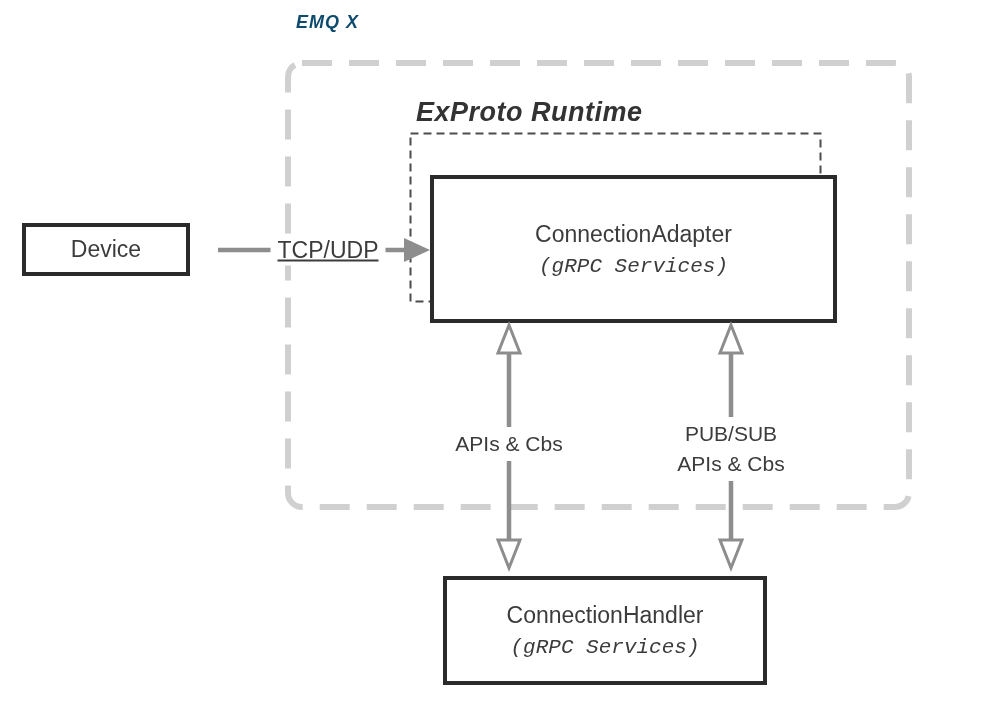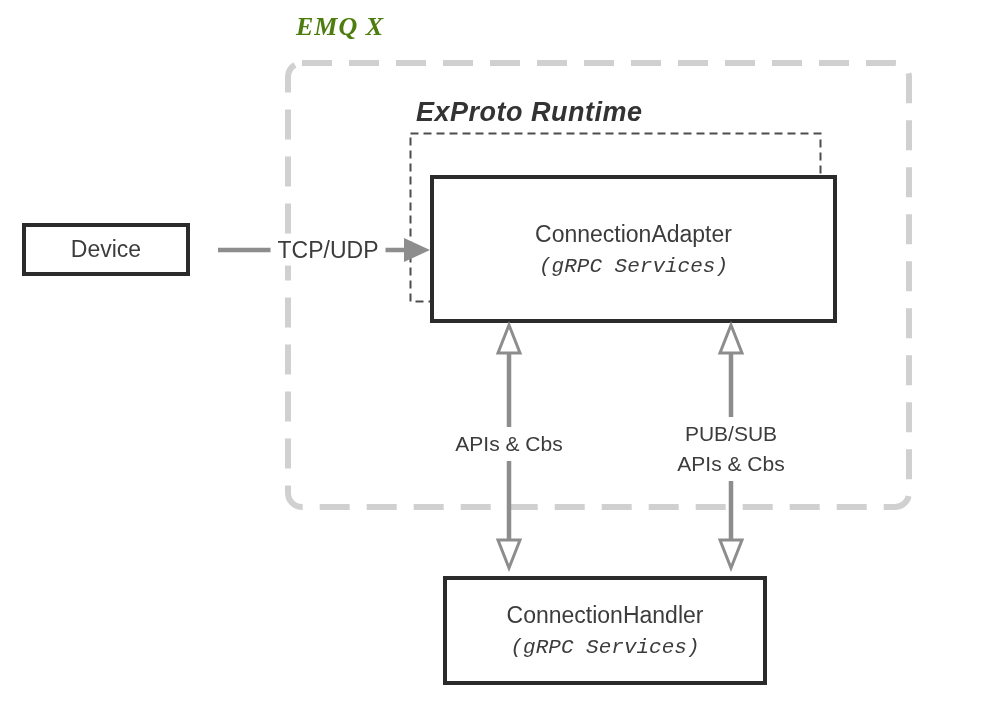--- a/index.html
+++ b/index.html
@@ -51,26 +51,25 @@
     fill: #ffffff;
     stroke: var(--arrow);
     stroke-width: 3;
     stroke-linejoin: miter;
   }
   
   .diagram-title {
     position: absolute;
     left: 296px;
     top: 12px;
-    font-size: 26px;
+    font-size: 18px;
     font-weight: bold;
     font-style: italic;
-    color: #4d7c0f;
+    color: #0c4a6e;
     letter-spacing: 1px;
-    font-family: Liberation Serif, serif;
   }
   .runtime-title {
     position: absolute;
     left: 416px;
     top: 97px;
     font-size: 27px;
     font-weight: bold;
     font-style: italic;
     color: #333333;
     letter-spacing: 0.5px;
@@ -94,21 +93,21 @@
   
   .edge-label {
     position: absolute;
     transform: translate(-50%, -50%);
     background: #ffffff;
     color: var(--text);
     text-align: center;
     padding: 2px 7px;
     white-space: nowrap;
   }
-  .tcp-label    { left: 328px; top: 250px; font-size: 23px; }
+  .tcp-label    { left: 328px; top: 250px; font-size: 23px; text-decoration: underline; }
   .v-label      { font-size: 21px; line-height: 30px; }
   .socket-label { left: 509px; top: 444px; }
   .pubsub-label { left: 731px; top: 449px; }
 </style>
 </head>
 <body>
 
 <div class="canvas">
 
   <svg class="layer" viewBox="0 0 996 716" xmlns="http://www.w3.org/2000/svg">

